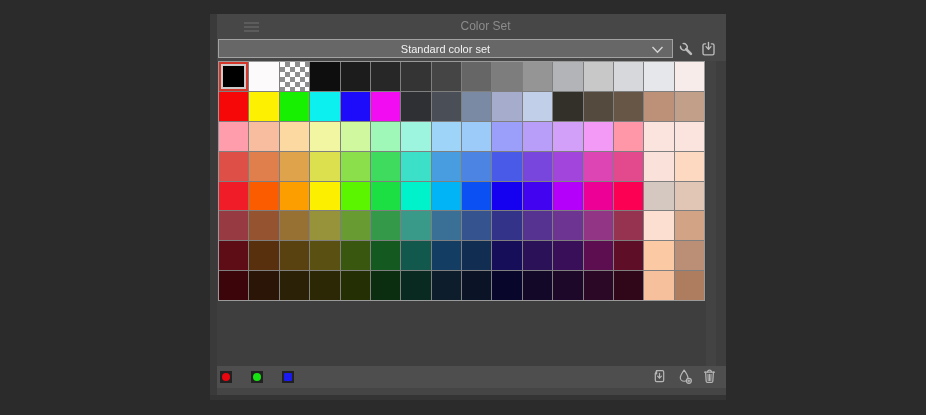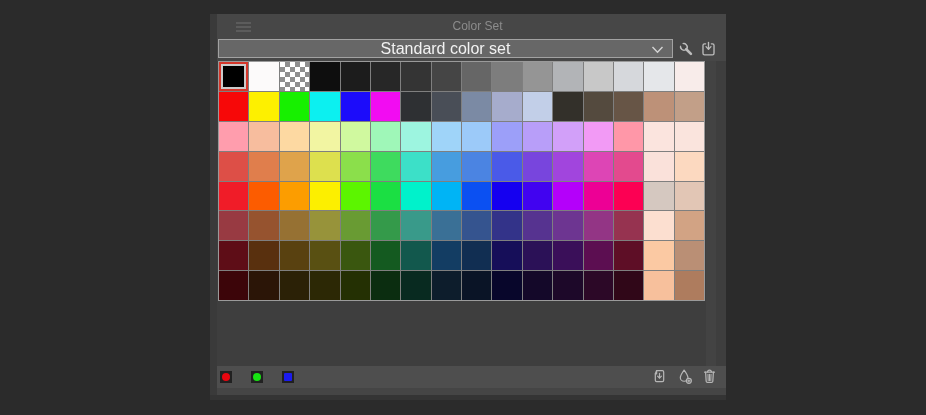--- a/index.html
+++ b/index.html
@@ -5,32 +5,32 @@
   html,body{margin:0;padding:0;}
   body{
     width:926px;height:415px;position:relative;overflow:hidden;
     background:#2b2b2b;
     font-family:"Liberation Sans", sans-serif;
   }
   .panel{position:absolute;left:210px;top:14px;width:516px;height:386px;background:#474747;}
   .panel-edge-left{position:absolute;left:0;top:0;width:7px;height:100%;background:#3a3a3a;}
 
   
-  .titlebar{position:absolute;left:13px;top:0;width:509px;height:24px;}
+  .titlebar{position:absolute;left:21px;top:0;width:509px;height:24px;}
   .titlebar .title{position:absolute;inset:0;text-align:center;line-height:24px;font-size:12px;color:#8c8c8c;}
   .menu-icon{position:absolute;left:13px;top:8px;width:15px;height:10px;display:flex;flex-direction:column;justify-content:space-between;}
   .menu-icon span{display:block;height:2px;background:#5c5c5c;}
 
   
   .dropdown{
     position:absolute;left:8px;top:25px;width:455px;height:19px;box-sizing:border-box;
     background:#676767;border:1px solid #a2a2a2;
     display:flex;align-items:center;justify-content:center;
   }
-  .dropdown .value{color:#f2f2f2;font-size:16px;}
+  .dropdown .value{color:#f2f2f2;font-size:11px;}
   .dropdown .chev{position:absolute;right:8px;top:6px;}
   .tool-icon{position:absolute;width:19px;height:19px;}
   .wrench{left:467px;top:26px;}
   .importbtn{left:489px;top:26px;}
 
   
   .content{position:absolute;left:7px;top:47px;width:509px;height:305px;background:#3e3e3e;}
   .scroll-strip{position:absolute;left:489px;top:0;width:10px;height:100%;background:#434343;}
   .swatch-grid{
     position:absolute;left:1px;top:0;width:487px;height:240px;box-sizing:border-box;

